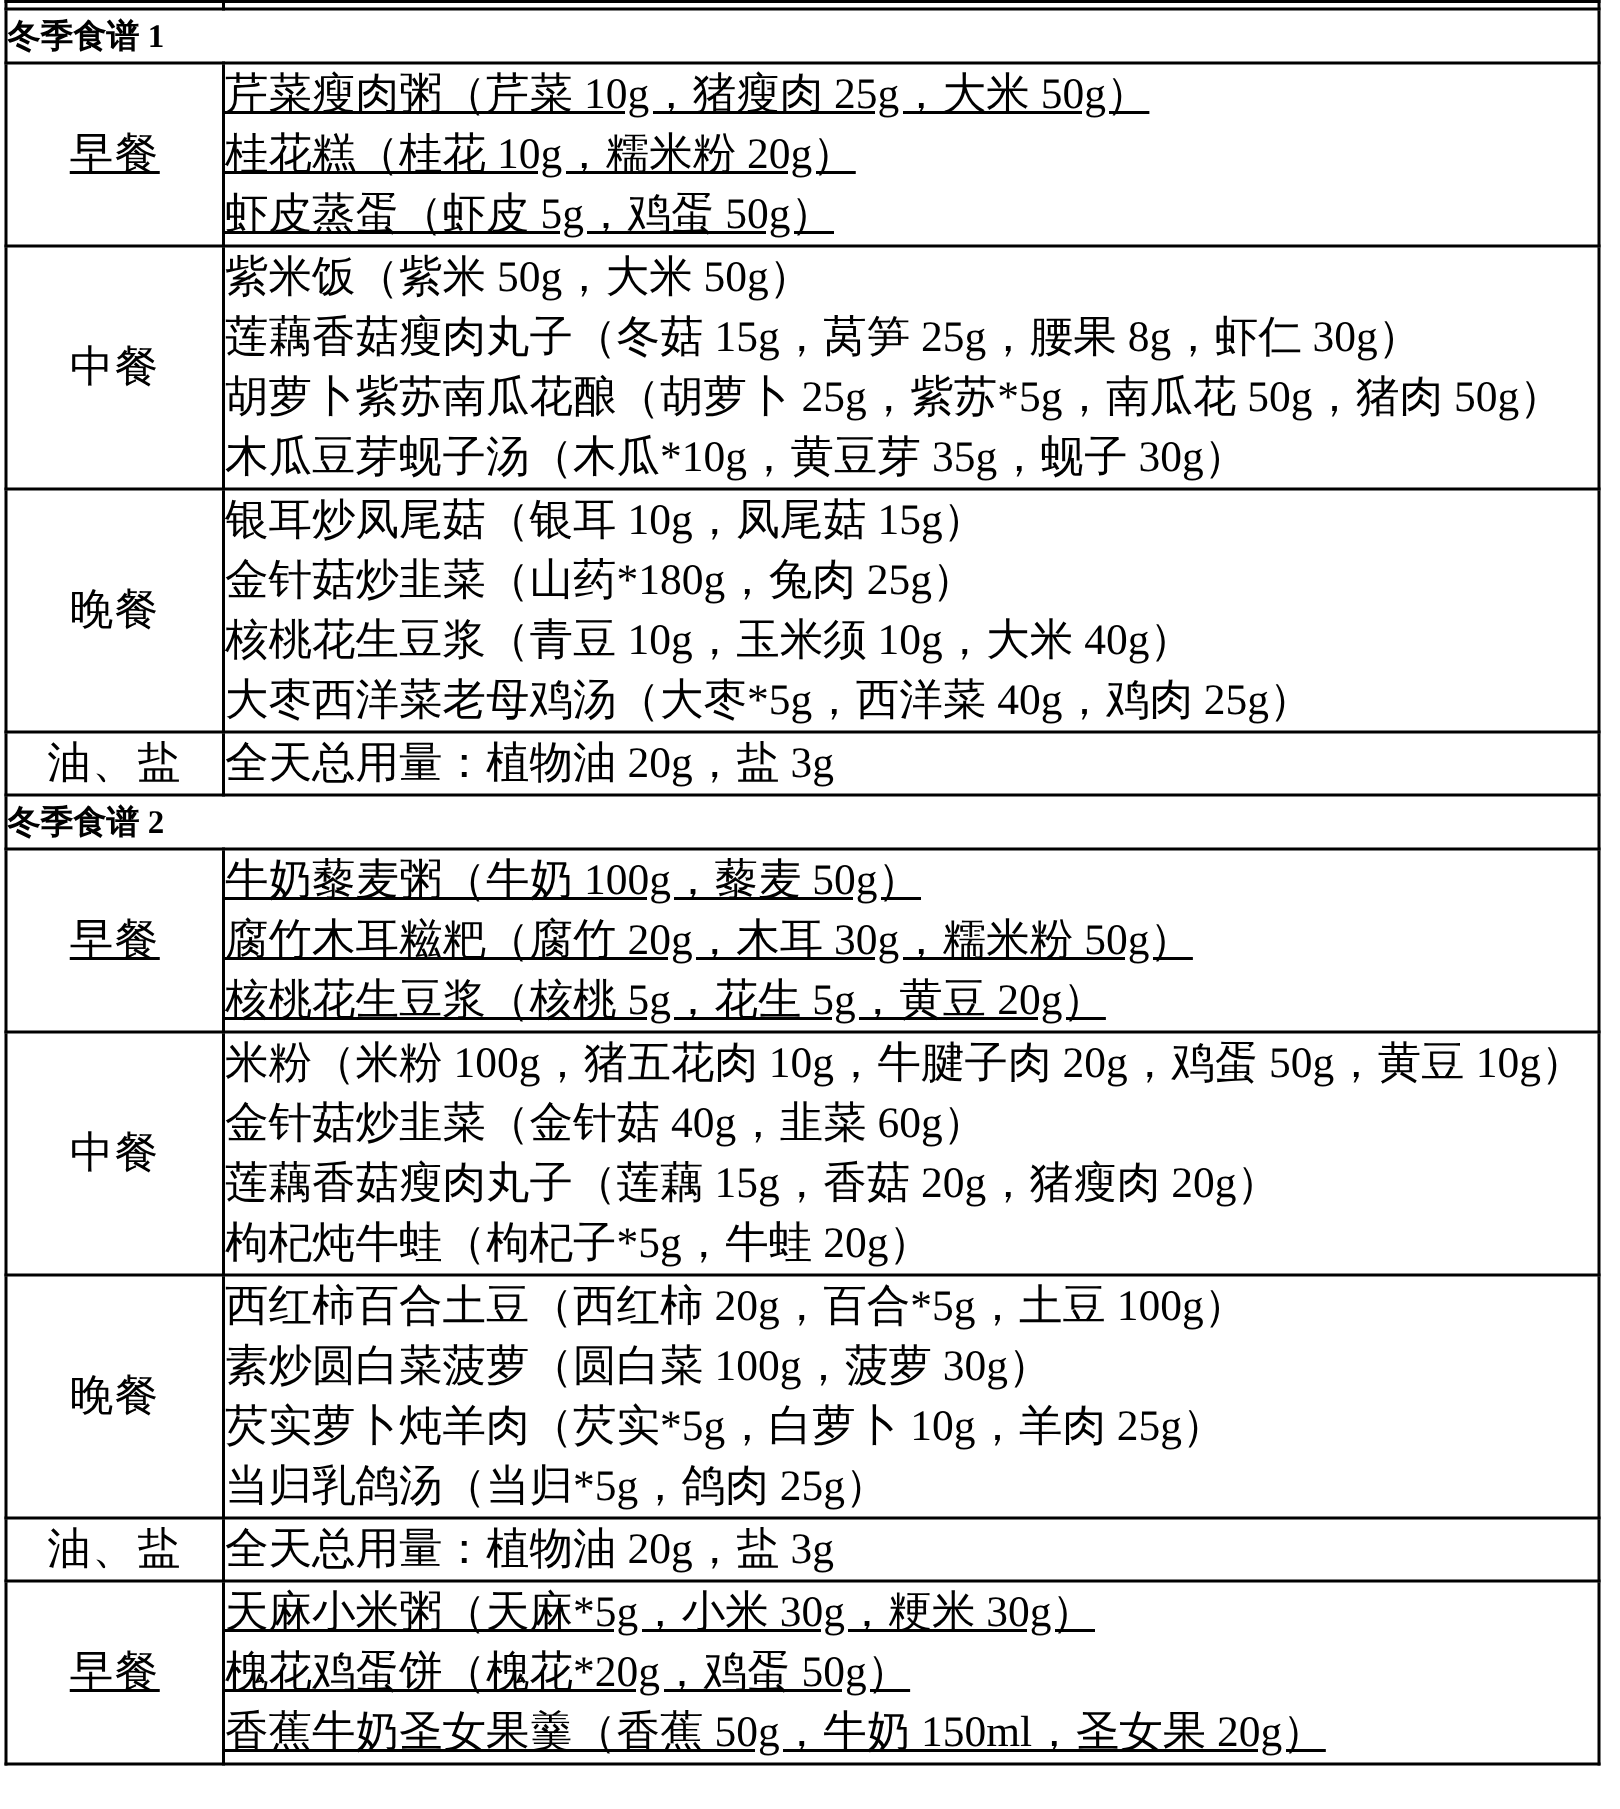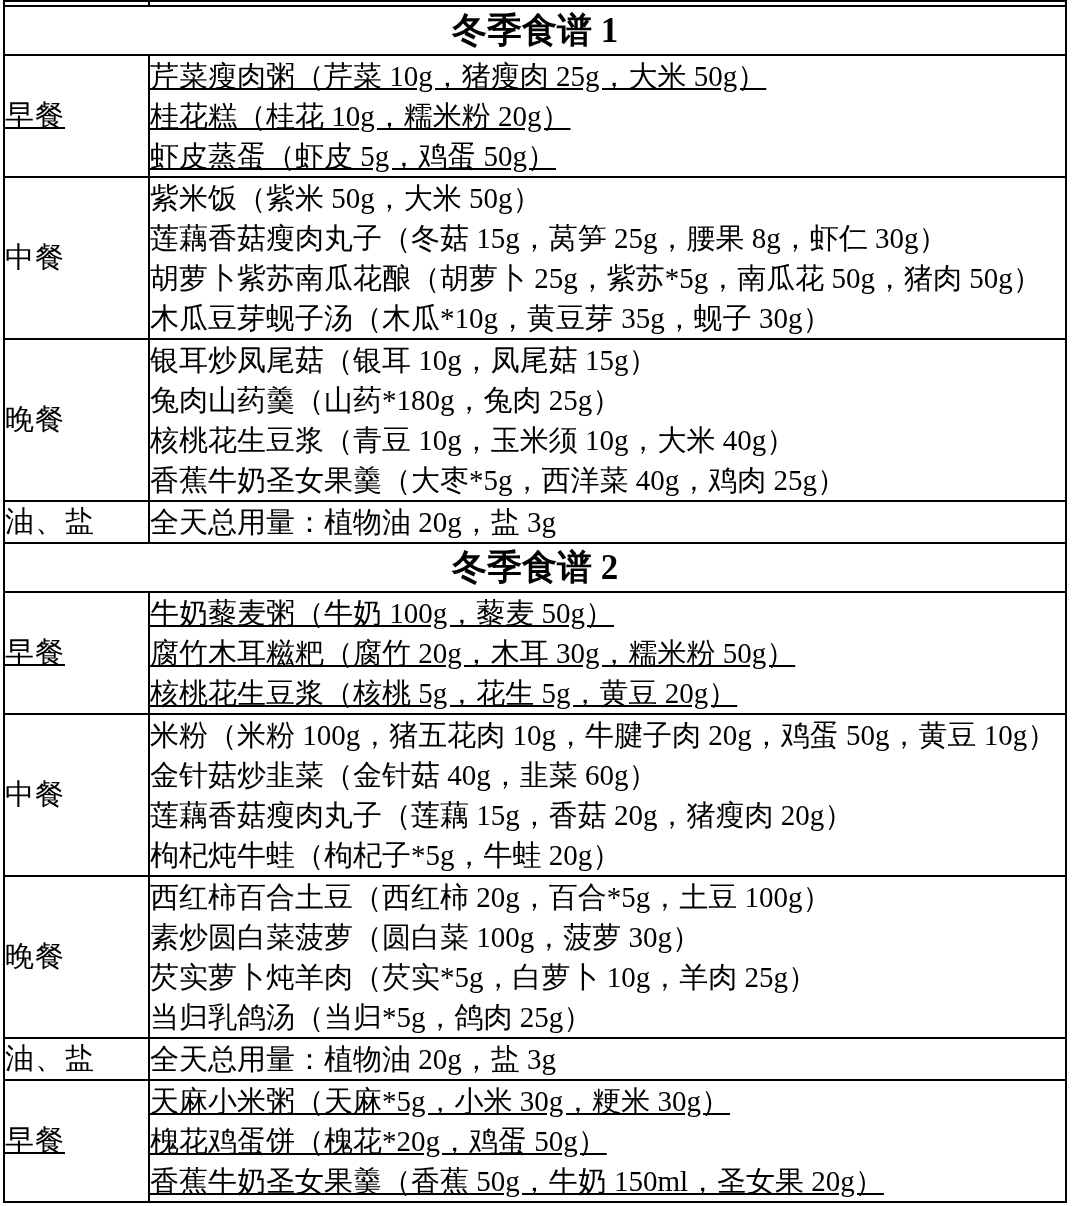--- a/index.html
+++ b/index.html
@@ -24,36 +24,35 @@
     padding: 0;
     vertical-align: middle;
     overflow: hidden;
   }
   tr.stub-row td {
     height: 3px;
     border-top: 3px solid #000000;
   }
   td.label-cell {
     width: 143px;
-    text-align: left;
+    text-align: center;
     font-size: 29px;
     letter-spacing: 1px;
   }
   td.content-cell {
     padding-left: 4px;
     font-size: 29px;
   }
   .dish-line {
     line-height: 40px;
     white-space: nowrap;
   }
   tr.section-header-row td {
-    text-align: center;
     font-weight: bold;
-    font-size: 35px;
+    font-size: 22px;
     height: 34px;
     margin-top: 24px;
   }
   tr.lines-1 td { height: 36px; }
   tr.lines-3 td { height: 120px; text-decoration: underline; }
   tr.lines-4 td { height: 160px; }
 </style>
 </head>
 <body>
 
@@ -80,23 +79,23 @@
           <div class="dish-line">紫米饭（紫米 50g，大米 50g）</div>
           <div class="dish-line">莲藕香菇瘦肉丸子（冬菇 15g，莴笋 25g，腰果 8g，虾仁 30g）</div>
           <div class="dish-line">胡萝卜紫苏南瓜花酿（胡萝卜 25g，紫苏*5g，南瓜花 50g，猪肉 50g）</div>
           <div class="dish-line">木瓜豆芽蚬子汤（木瓜*10g，黄豆芽 35g，蚬子 30g）</div>
         </td>
       </tr>
       <tr class="lines-4">
         <td class="label-cell">晚餐</td>
         <td class="content-cell">
           <div class="dish-line">银耳炒凤尾菇（银耳 10g，凤尾菇 15g）</div>
-          <div class="dish-line">兔肉山药羹（山药*180g，兔肉 25g）</div>
+          <div class="dish-line">金针菇炒韭菜（山药*180g，兔肉 25g）</div>
           <div class="dish-line">核桃花生豆浆（青豆 10g，玉米须 10g，大米 40g）</div>
-          <div class="dish-line">香蕉牛奶圣女果羹（大枣*5g，西洋菜 40g，鸡肉 25g）</div>
+          <div class="dish-line">大枣西洋菜老母鸡汤（大枣*5g，西洋菜 40g，鸡肉 25g）</div>
         </td>
       </tr>
       <tr class="lines-1">
         <td class="label-cell">油、盐</td>
         <td class="content-cell">
           <div class="dish-line">全天总用量：植物油 20g，盐 3g</div>
         </td>
       </tr>
       <tr class="section-header-row">
         <td colspan="2">冬季食谱 2</td>

